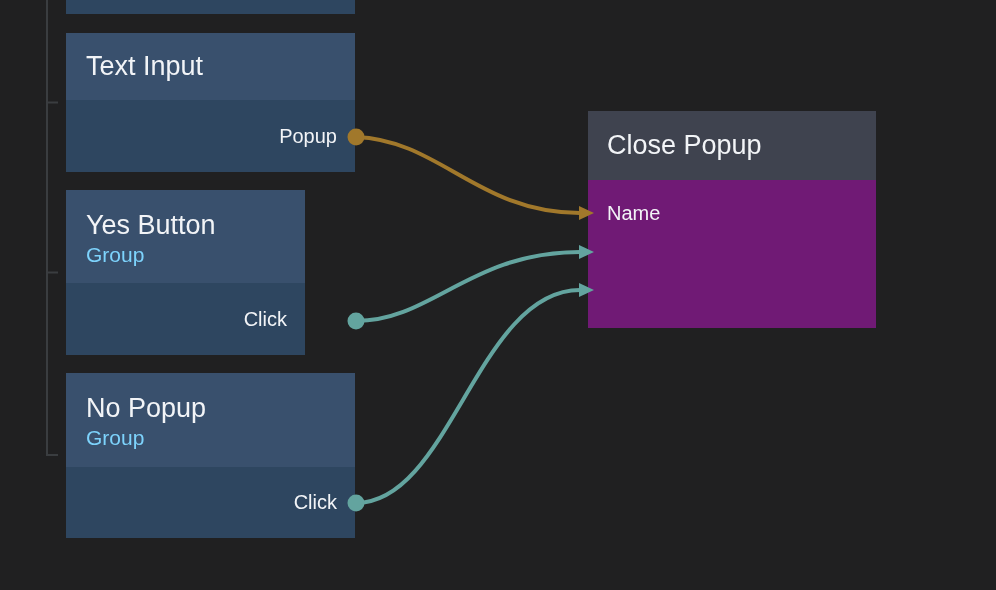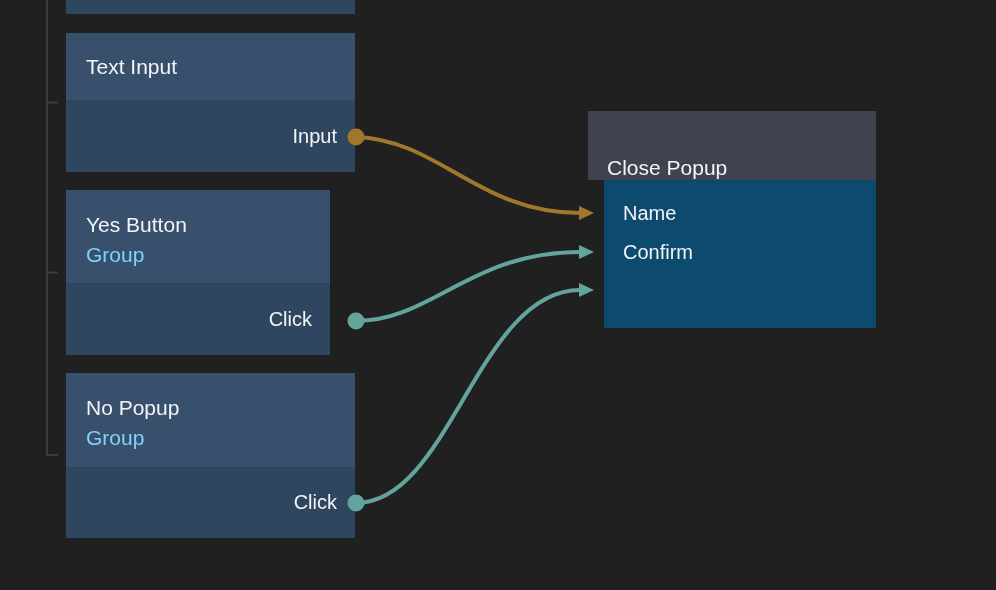--- a/index.html
+++ b/index.html
@@ -26,21 +26,21 @@
   }
   .node-header {
     background: #39506d;
     color: #f2f4f7;
   }
   .node-body {
     background: #2e4660;
     position: relative;
   }
   .node-title {
-    font-size: 21px;
+    font-size: 27px;
     color: #f2f4f7;
     white-space: nowrap;
   }
   .node-subtitle {
     font-size: 21px;
     color: #7dd3fc;
     white-space: nowrap;
   }
   .pad-left { padding-left: 20px; }
   .output-row {
@@ -51,44 +51,43 @@
     align-items: center;
     font-size: 20px;
     color: #f2f4f7;
   }
   .popup-header {
     background: #3f434f;
     display: flex;
     align-items: center;
   }
   .popup-body {
-    background: #0c4a6e;
+    background: #701a75;
     padding-top: 14px;
-    margin-left: 16px;
   }
   .input-row {
     height: 39px;
     line-height: 39px;
     padding-left: 19px;
     font-size: 20px;
     color: #f2f4f7;
   }
   
   #node-offscreen-top { left: 66px; top: -26px; width: 289px; height: 40px; background: #2e4660; }
   #node-text-input { left: 66px; top: 33px; width: 289px; }
   #node-text-input .node-header { height: 67px; line-height: 67px; }
   #node-text-input .node-body { height: 72px; }
-  #node-yes-button { left: 66px; top: 190px; width: 264px; }
+  #node-yes-button { left: 66px; top: 190px; width: 239px; }
   #node-yes-button .node-header { height: 93px; padding-top: 20px; }
   #node-yes-button .node-body { height: 72px; }
   #node-no-button { left: 66px; top: 373px; width: 289px; }
   #node-no-button .node-header { height: 94px; padding-top: 20px; }
   #node-no-button .node-body { height: 71px; }
   #node-close-popup { left: 588px; top: 111px; width: 288px; }
-  #node-close-popup .popup-header { height: 69px; padding-left: 19px; align-items: flex-end; }
+  #node-close-popup .popup-header { height: 69px; padding-left: 19px; }
   #node-close-popup .popup-body { height: 148px; }
   .t-line { line-height: 30px; }
   .s-line { line-height: 29px; }
   .wire { fill: none; stroke-width: 4; }
   .wire-amber { stroke: #a1782b; }
   .wire-teal { stroke: #63a49f; }
   .dot-amber { fill: #a1782b; }
   .dot-teal { fill: #63a49f; }
   .arrow-amber { fill: #a1782b; }
   .arrow-teal { fill: #63a49f; }
@@ -100,21 +99,21 @@
 <div id="canvas">
 
   <div class="node" id="node-offscreen-top"></div>
 
   <div class="node" id="node-text-input">
     <div class="node-header pad-left">
       <span class="node-title">Text Input</span>
     </div>
     <div class="node-body">
       <div class="output-row">
-        <span>Input</span>
+        <span>Popup</span>
       </div>
     </div>
   </div>
 
   <div class="node" id="node-yes-button">
     <div class="node-header pad-left">
       <div class="node-title t-line">Yes Button</div>
       <div class="node-subtitle s-line">Group</div>
     </div>
     <div class="node-body">
@@ -135,21 +134,20 @@
       </div>
     </div>
   </div>
 
   <div class="node" id="node-close-popup">
     <div class="popup-header">
       <span class="node-title">Close Popup</span>
     </div>
     <div class="popup-body">
       <div class="input-row">Name</div>
-      <div class="input-row">Confirm</div>
     </div>
   </div>
 
   <svg id="wires" viewBox="0 0 996 590" xmlns="http://www.w3.org/2000/svg">
 
     <path class="rail" d="M47,0 L47,455 L58,455"></path>
     <line class="rail" x1="47" y1="102.5" x2="58" y2="102.5"></line>
     <line class="rail" x1="47" y1="272.5" x2="58" y2="272.5"></line>
 
     <path class="wire wire-amber" d="M356,137 C440,140 478,213 580,213"></path>

